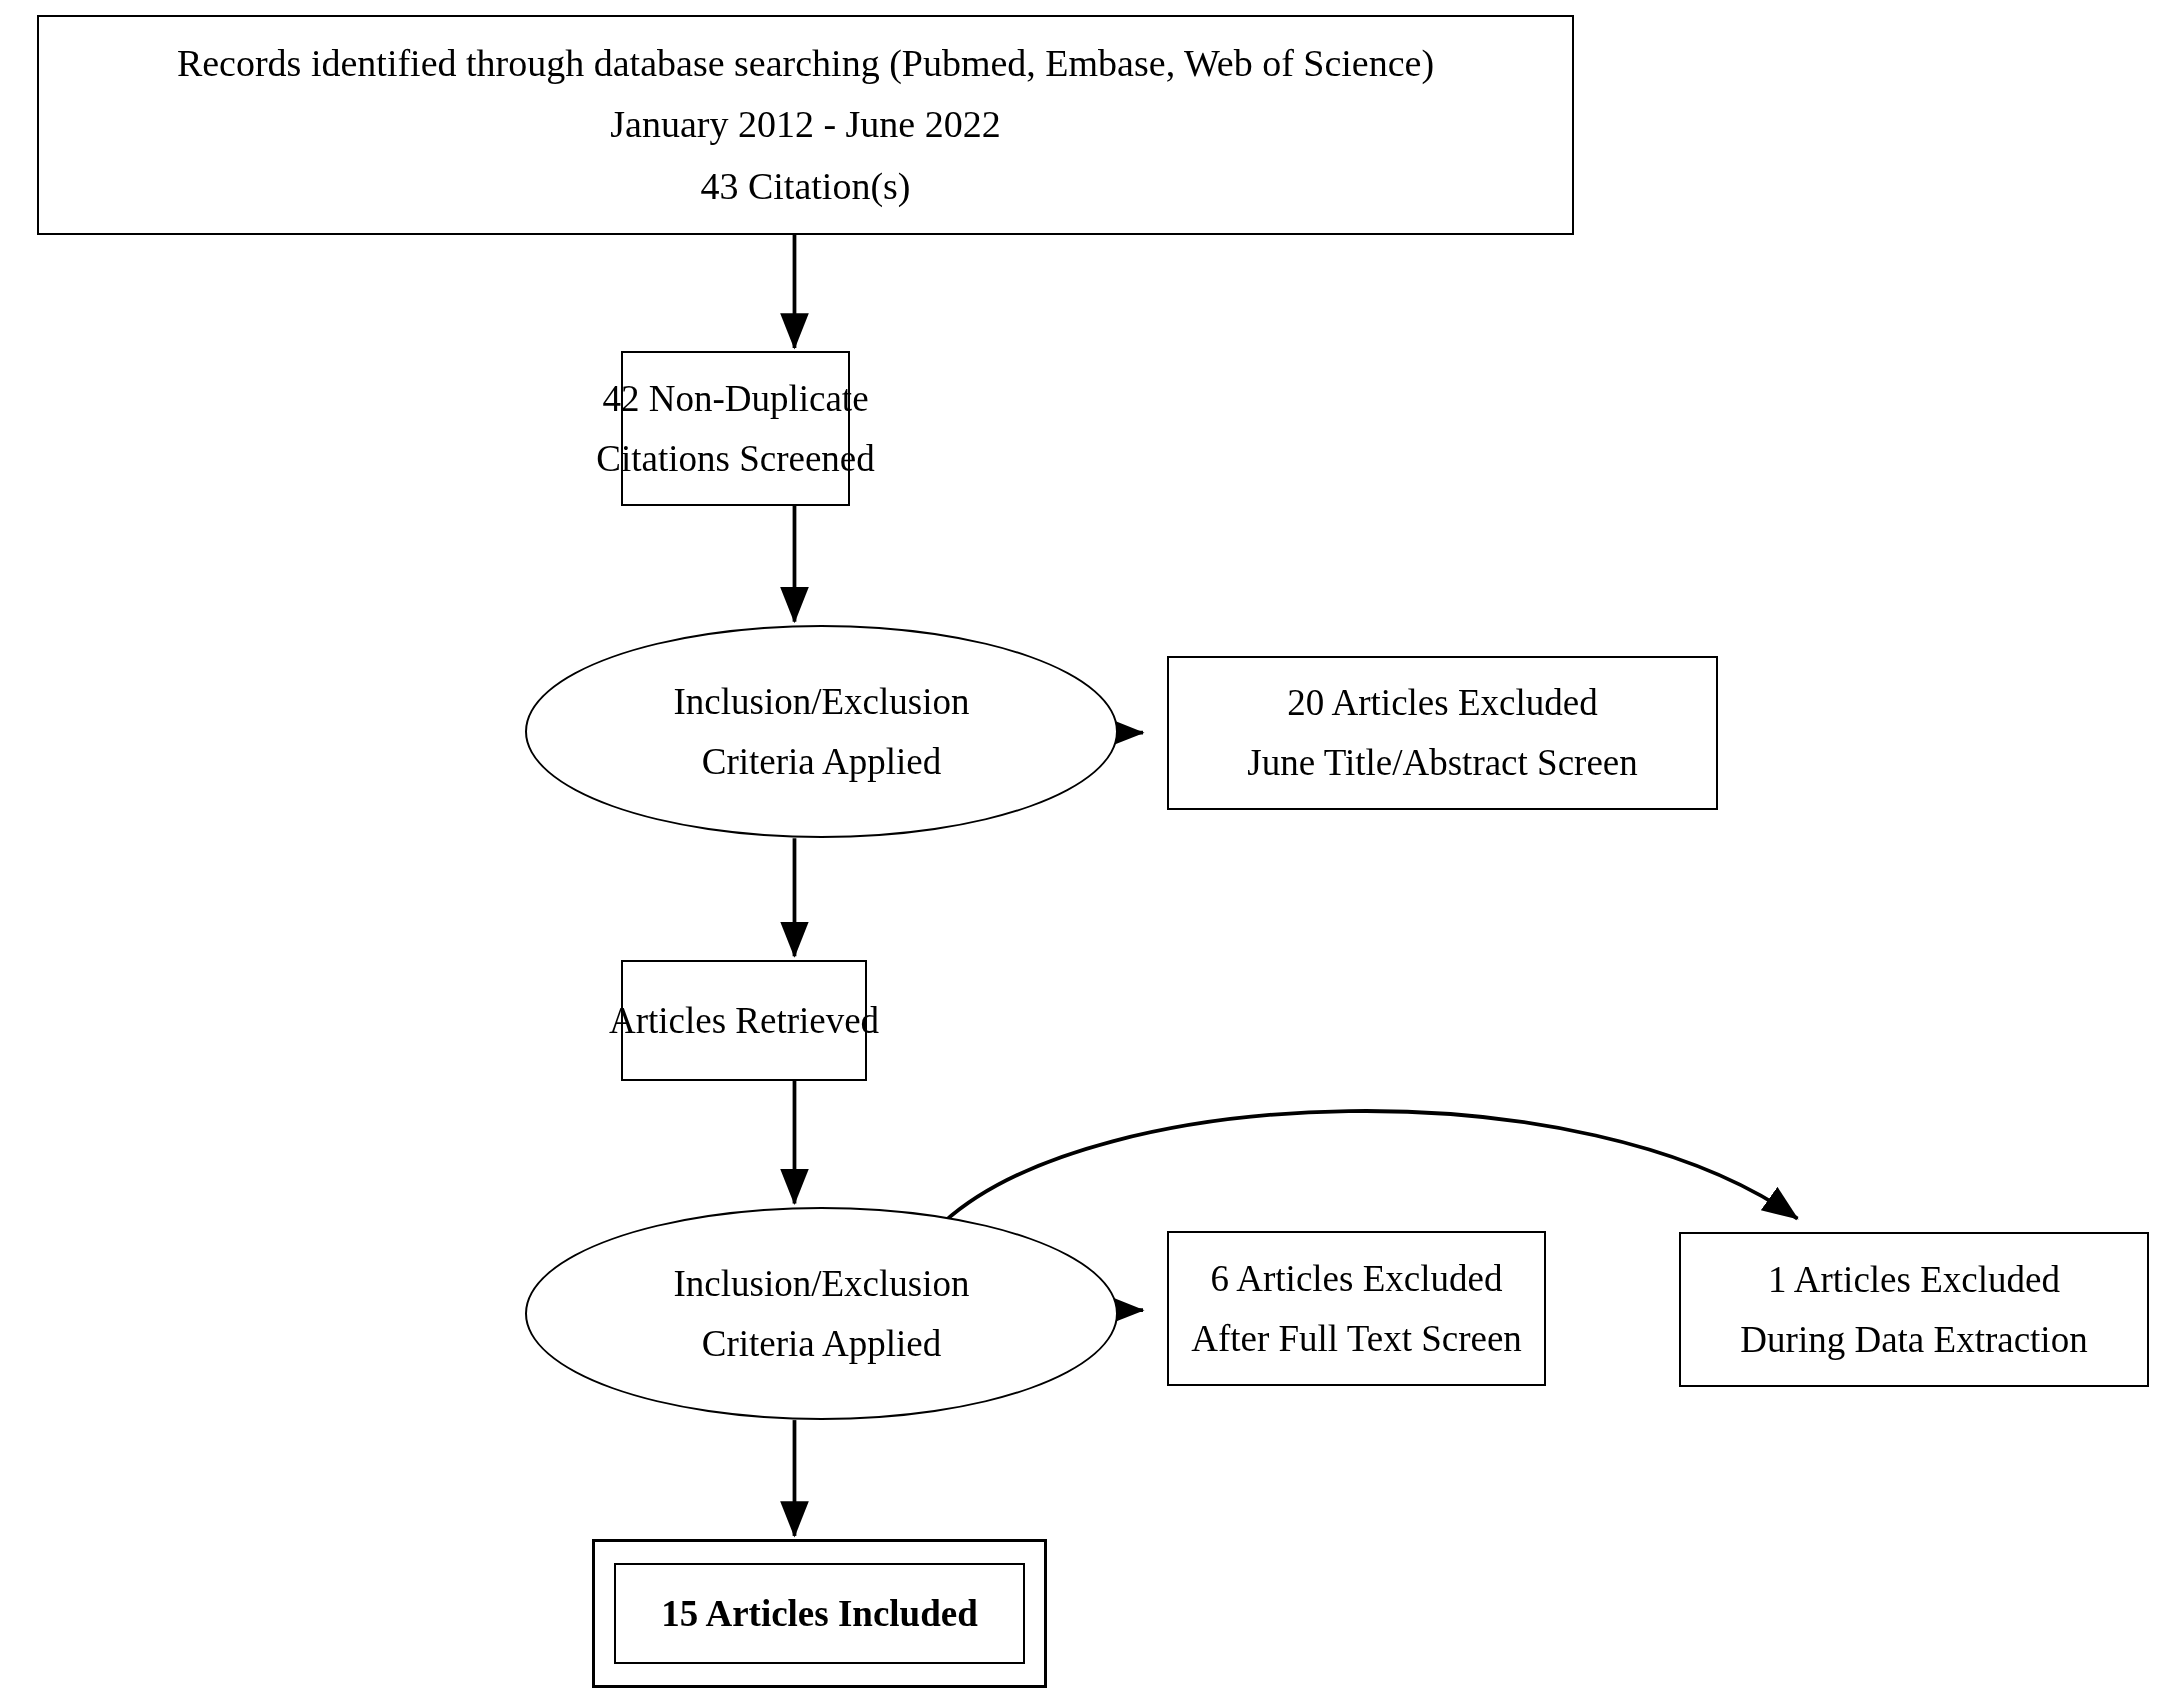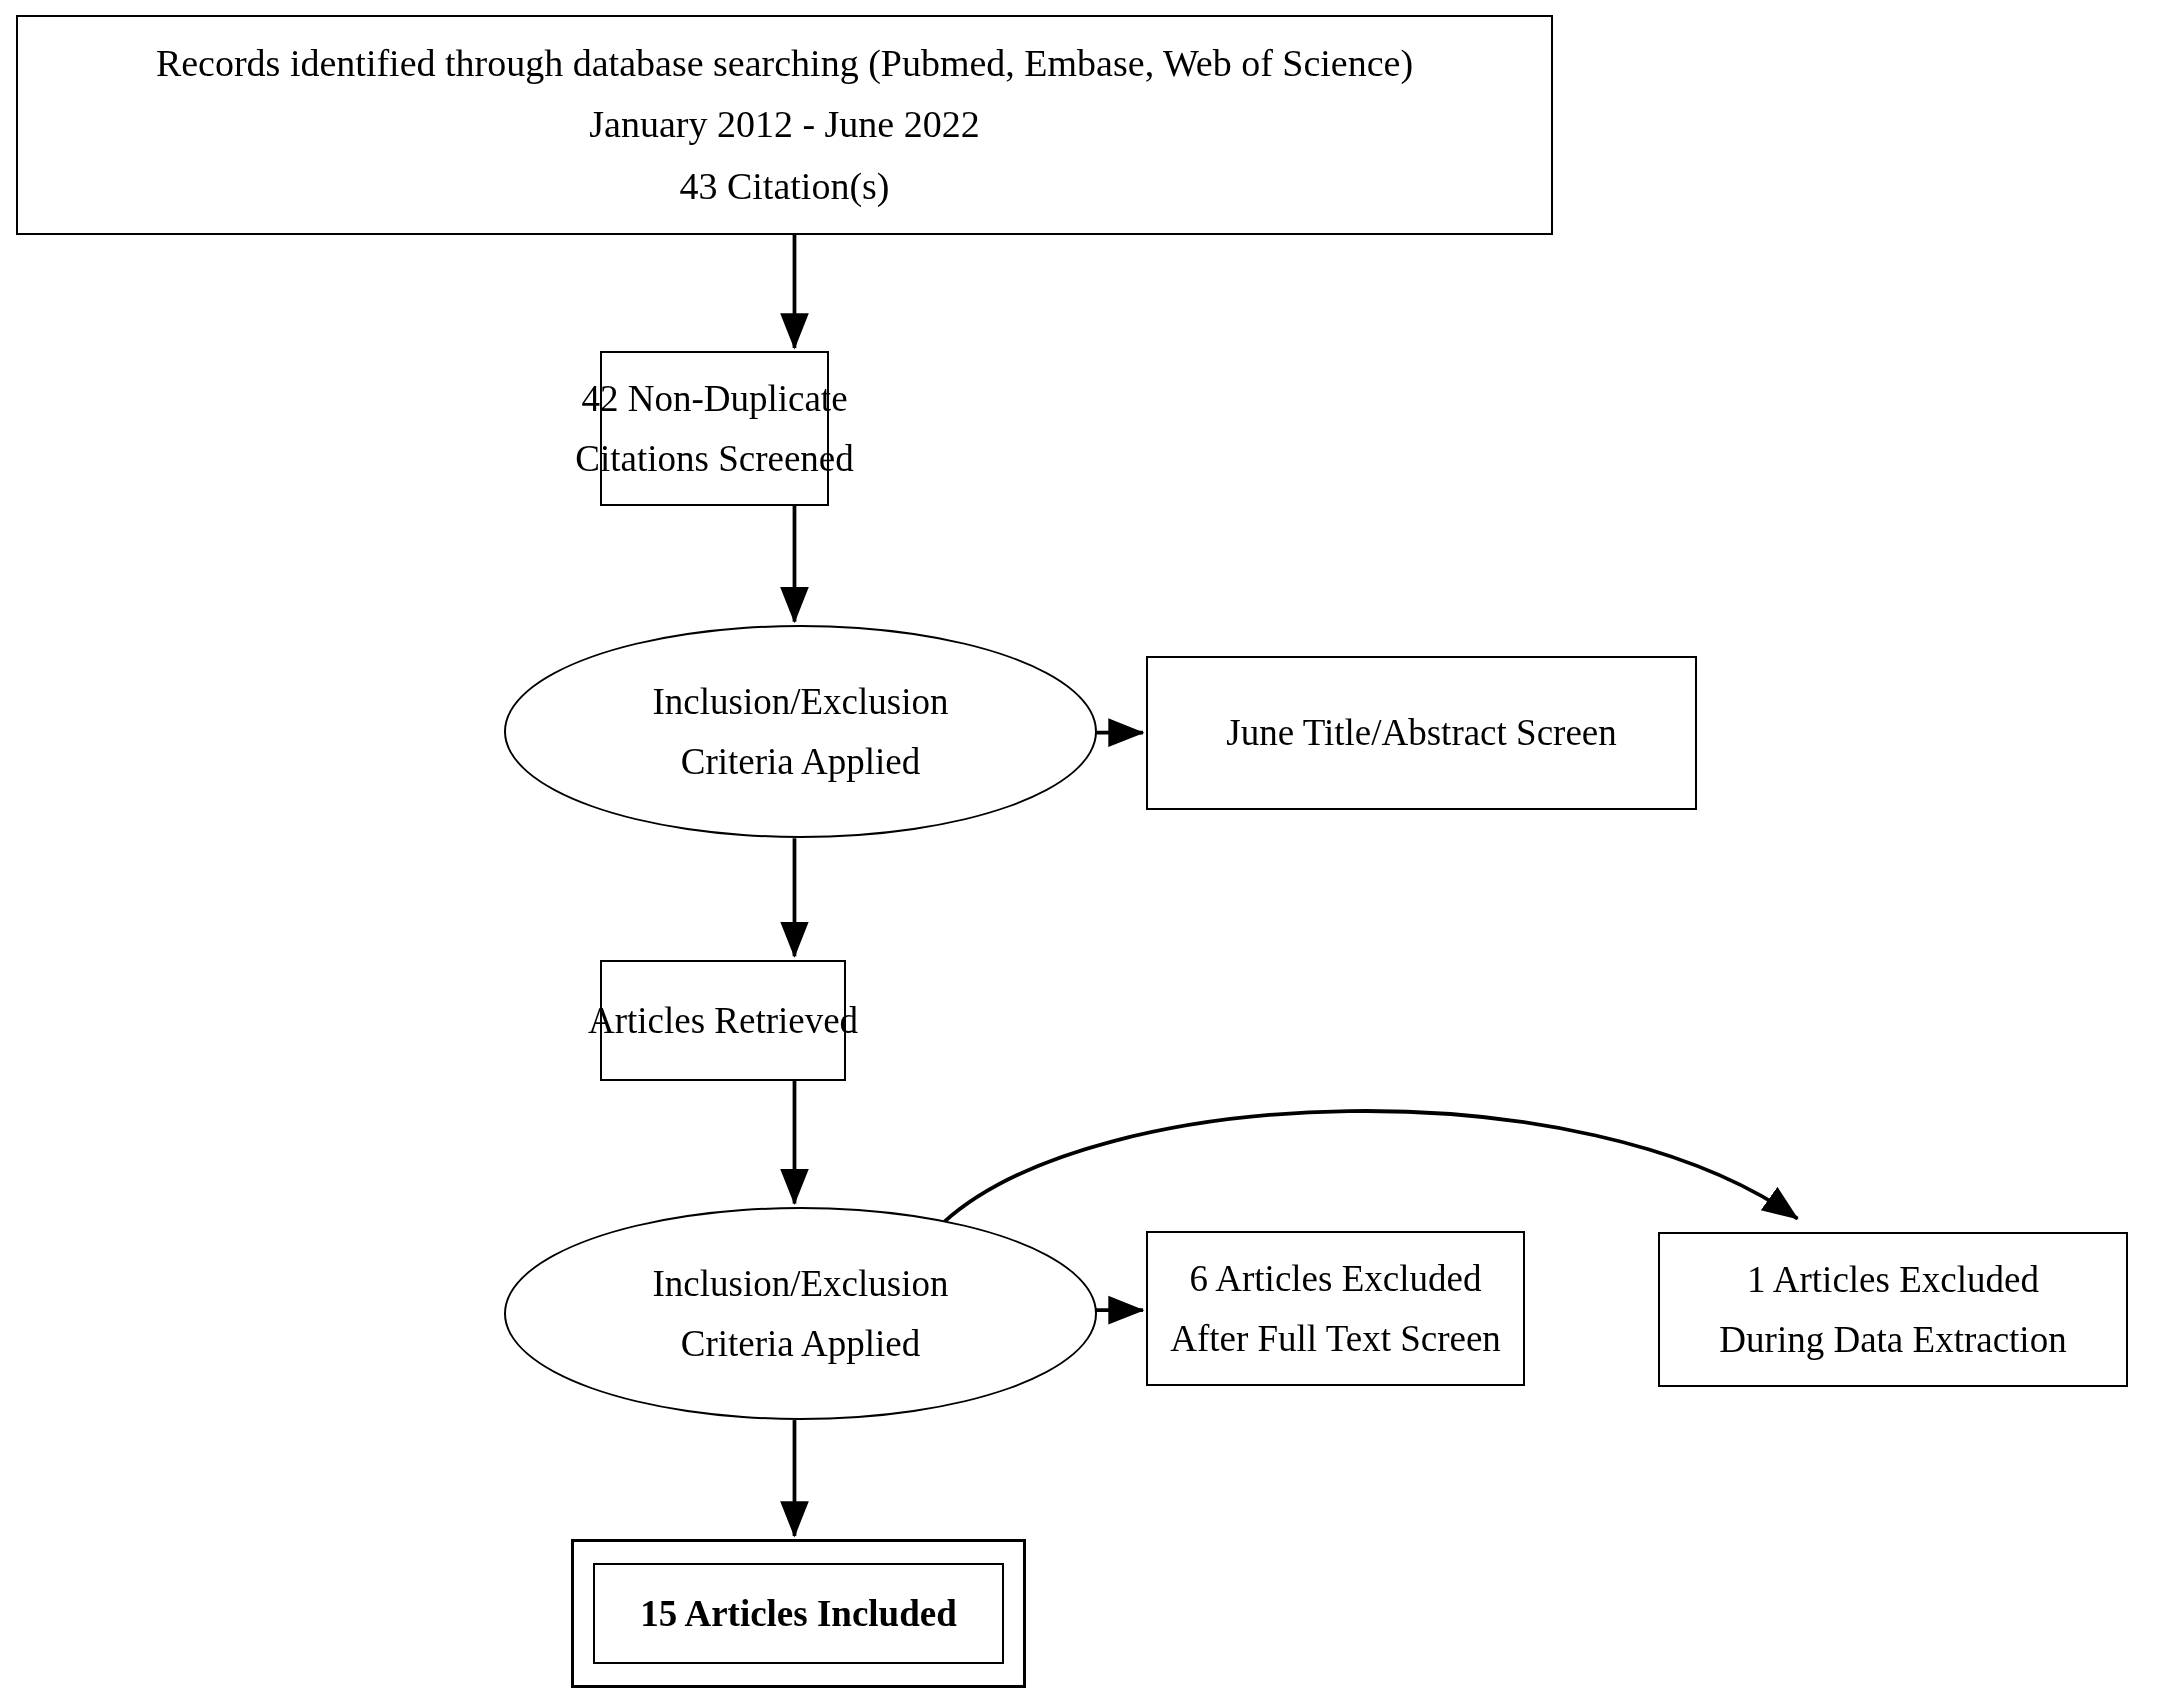--- a/index.html
+++ b/index.html
@@ -31,20 +31,21 @@
   .node {
     position: absolute;
     box-sizing: border-box;
     display: flex;
     flex-direction: column;
     align-items: center;
     justify-content: center;
     background: #ffffff;
     text-align: center;
     line-height: 1.62;
+    margin-left: 21px;
   }
   .node.rect {
     border: 2.7px solid #000000;
   }
   .node.dbl {
     border: 3.2px solid #000000;
     padding: 21px;
     font-weight: bold;
   }
   .node.dbl .inner-frame {
@@ -116,20 +117,21 @@
     <span class="line">42 Non-Duplicate</span>
     <span class="line">Citations Screened</span>
   </div>
 
   <div class="node ellipse" id="node-ie1">
     <span class="line">Inclusion/Exclusion</span>
     <span class="line">Criteria Applied</span>
   </div>
 
   <div class="node rect" id="node-excl-ta">
+    <span class="line">20 Articles Excluded</span>
     <span class="line">June Title/Abstract Screen</span>
   </div>
 
   <div class="node rect" id="node-retrieved">
     <span class="line">Articles Retrieved</span>
   </div>
 
   <div class="node ellipse" id="node-ie2">
     <span class="line">Inclusion/Exclusion</span>
     <span class="line">Criteria Applied</span>

